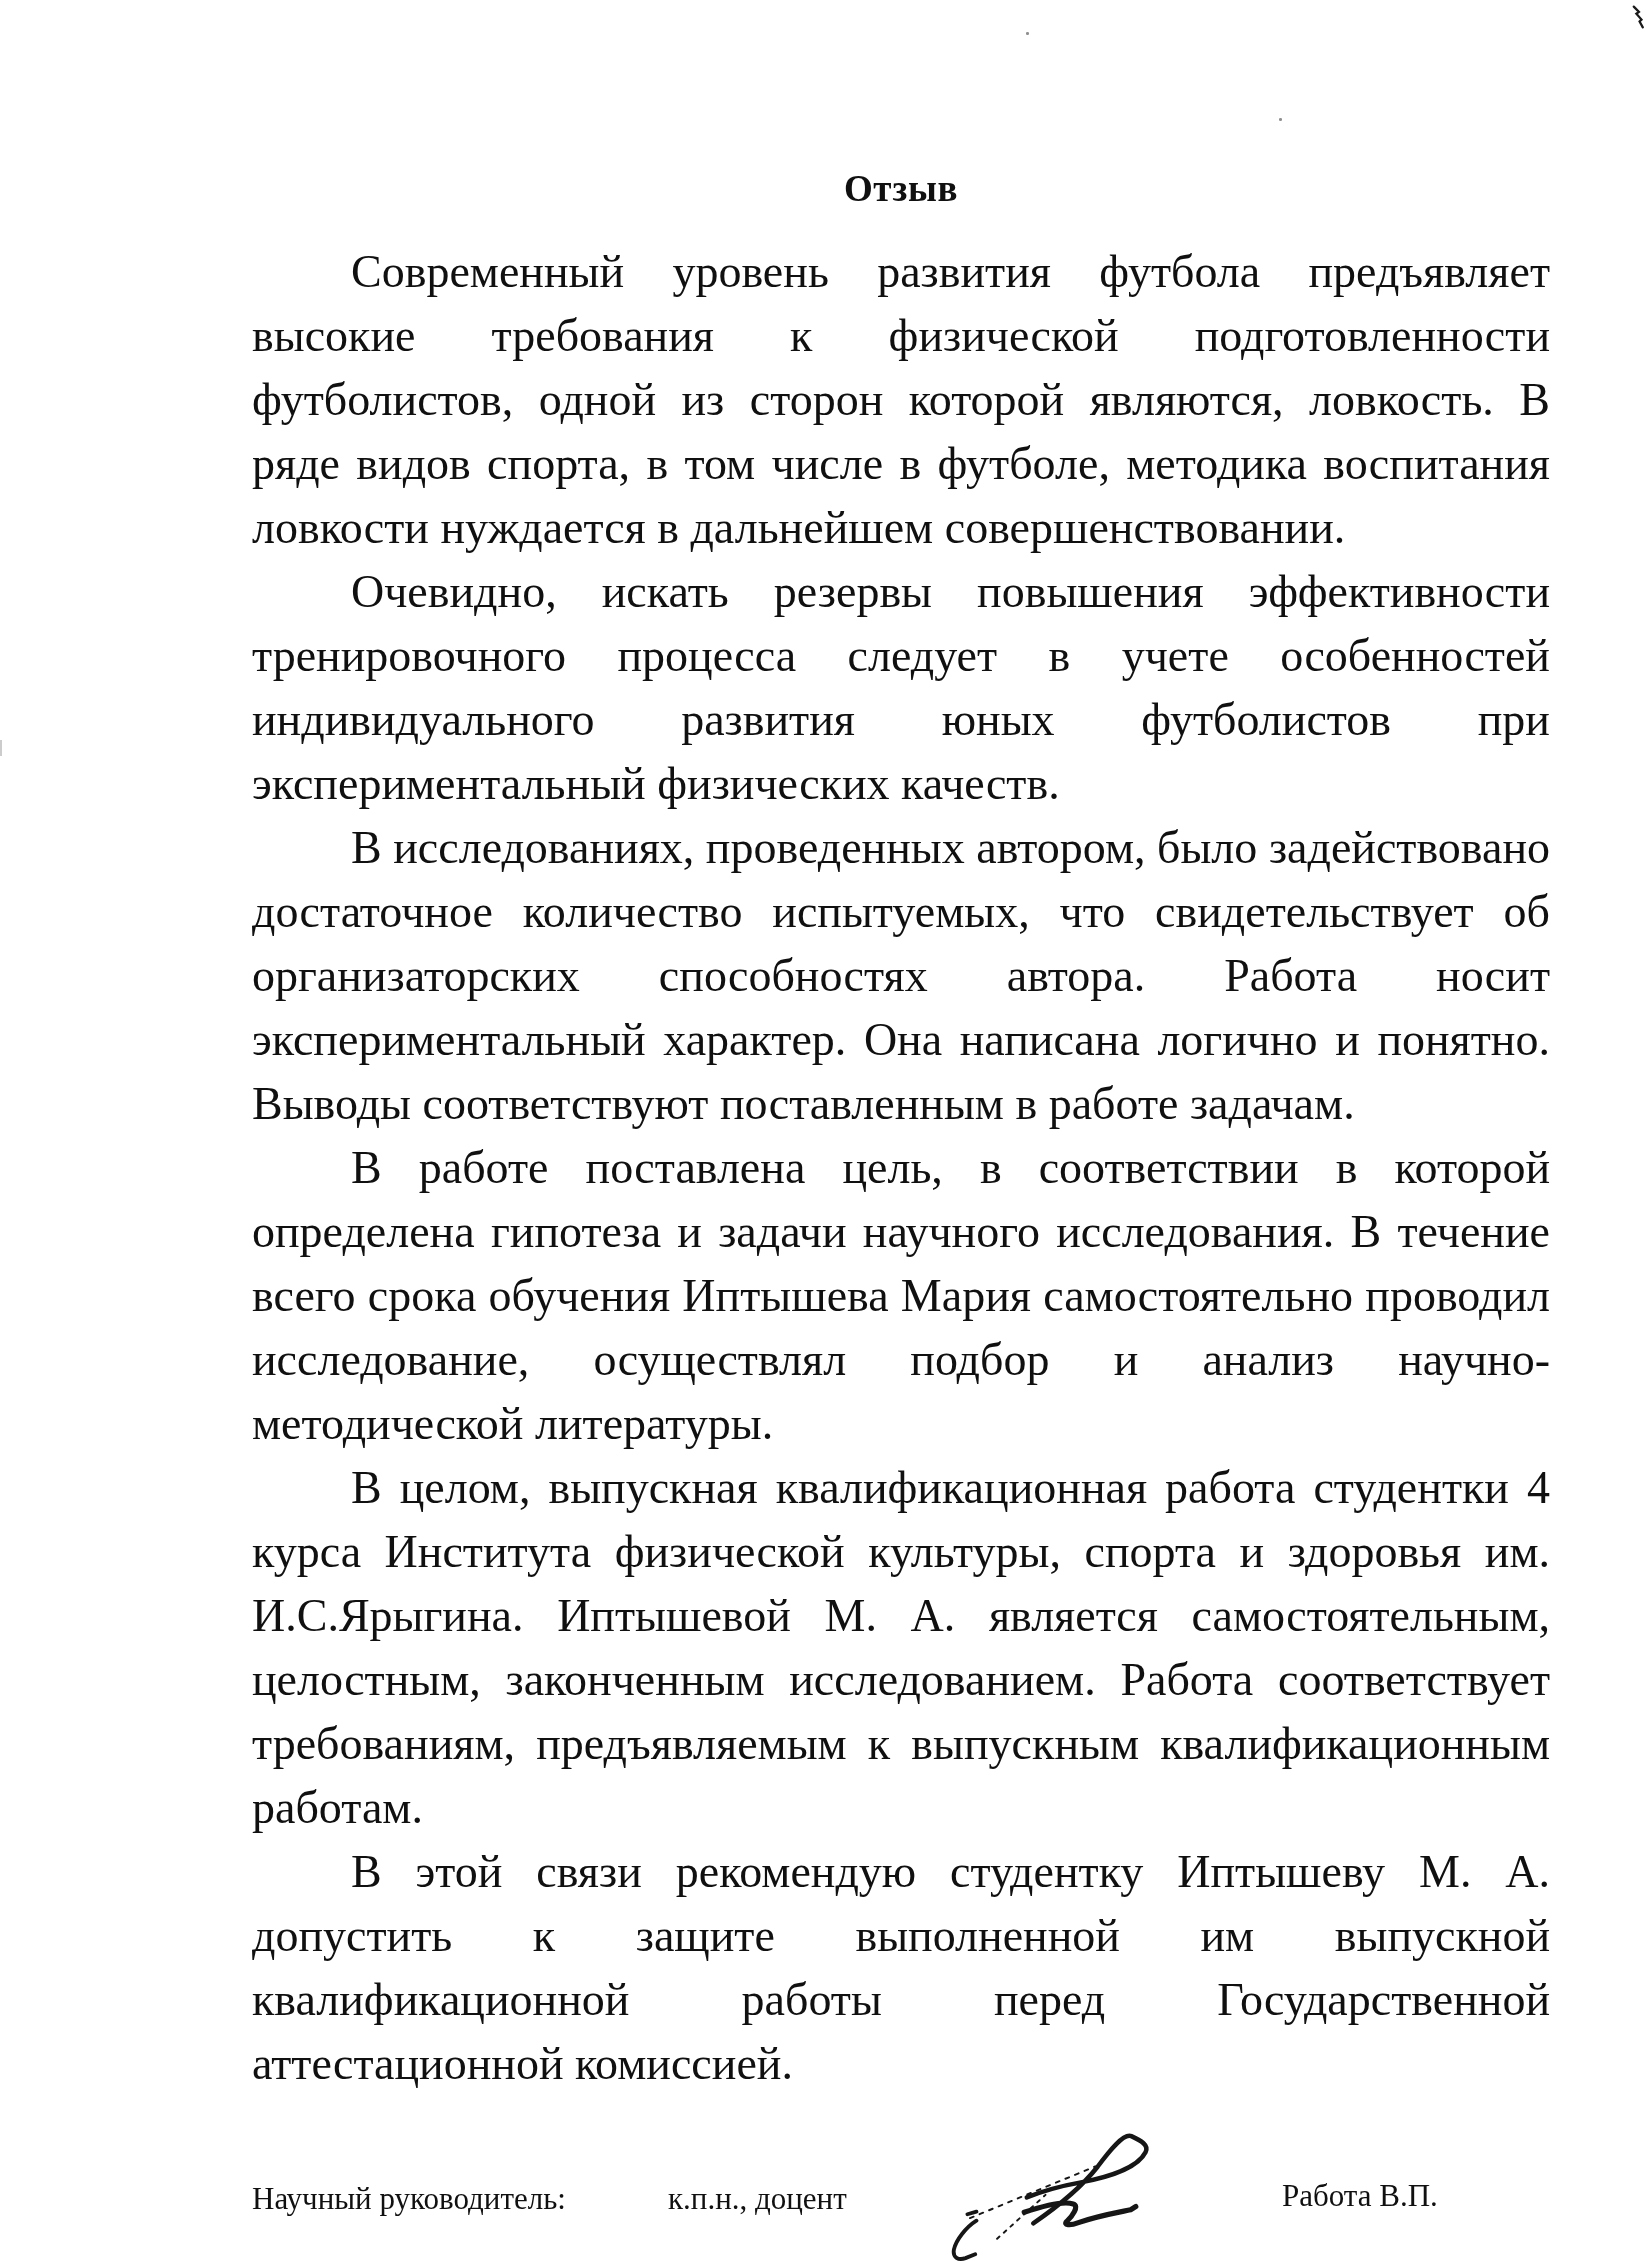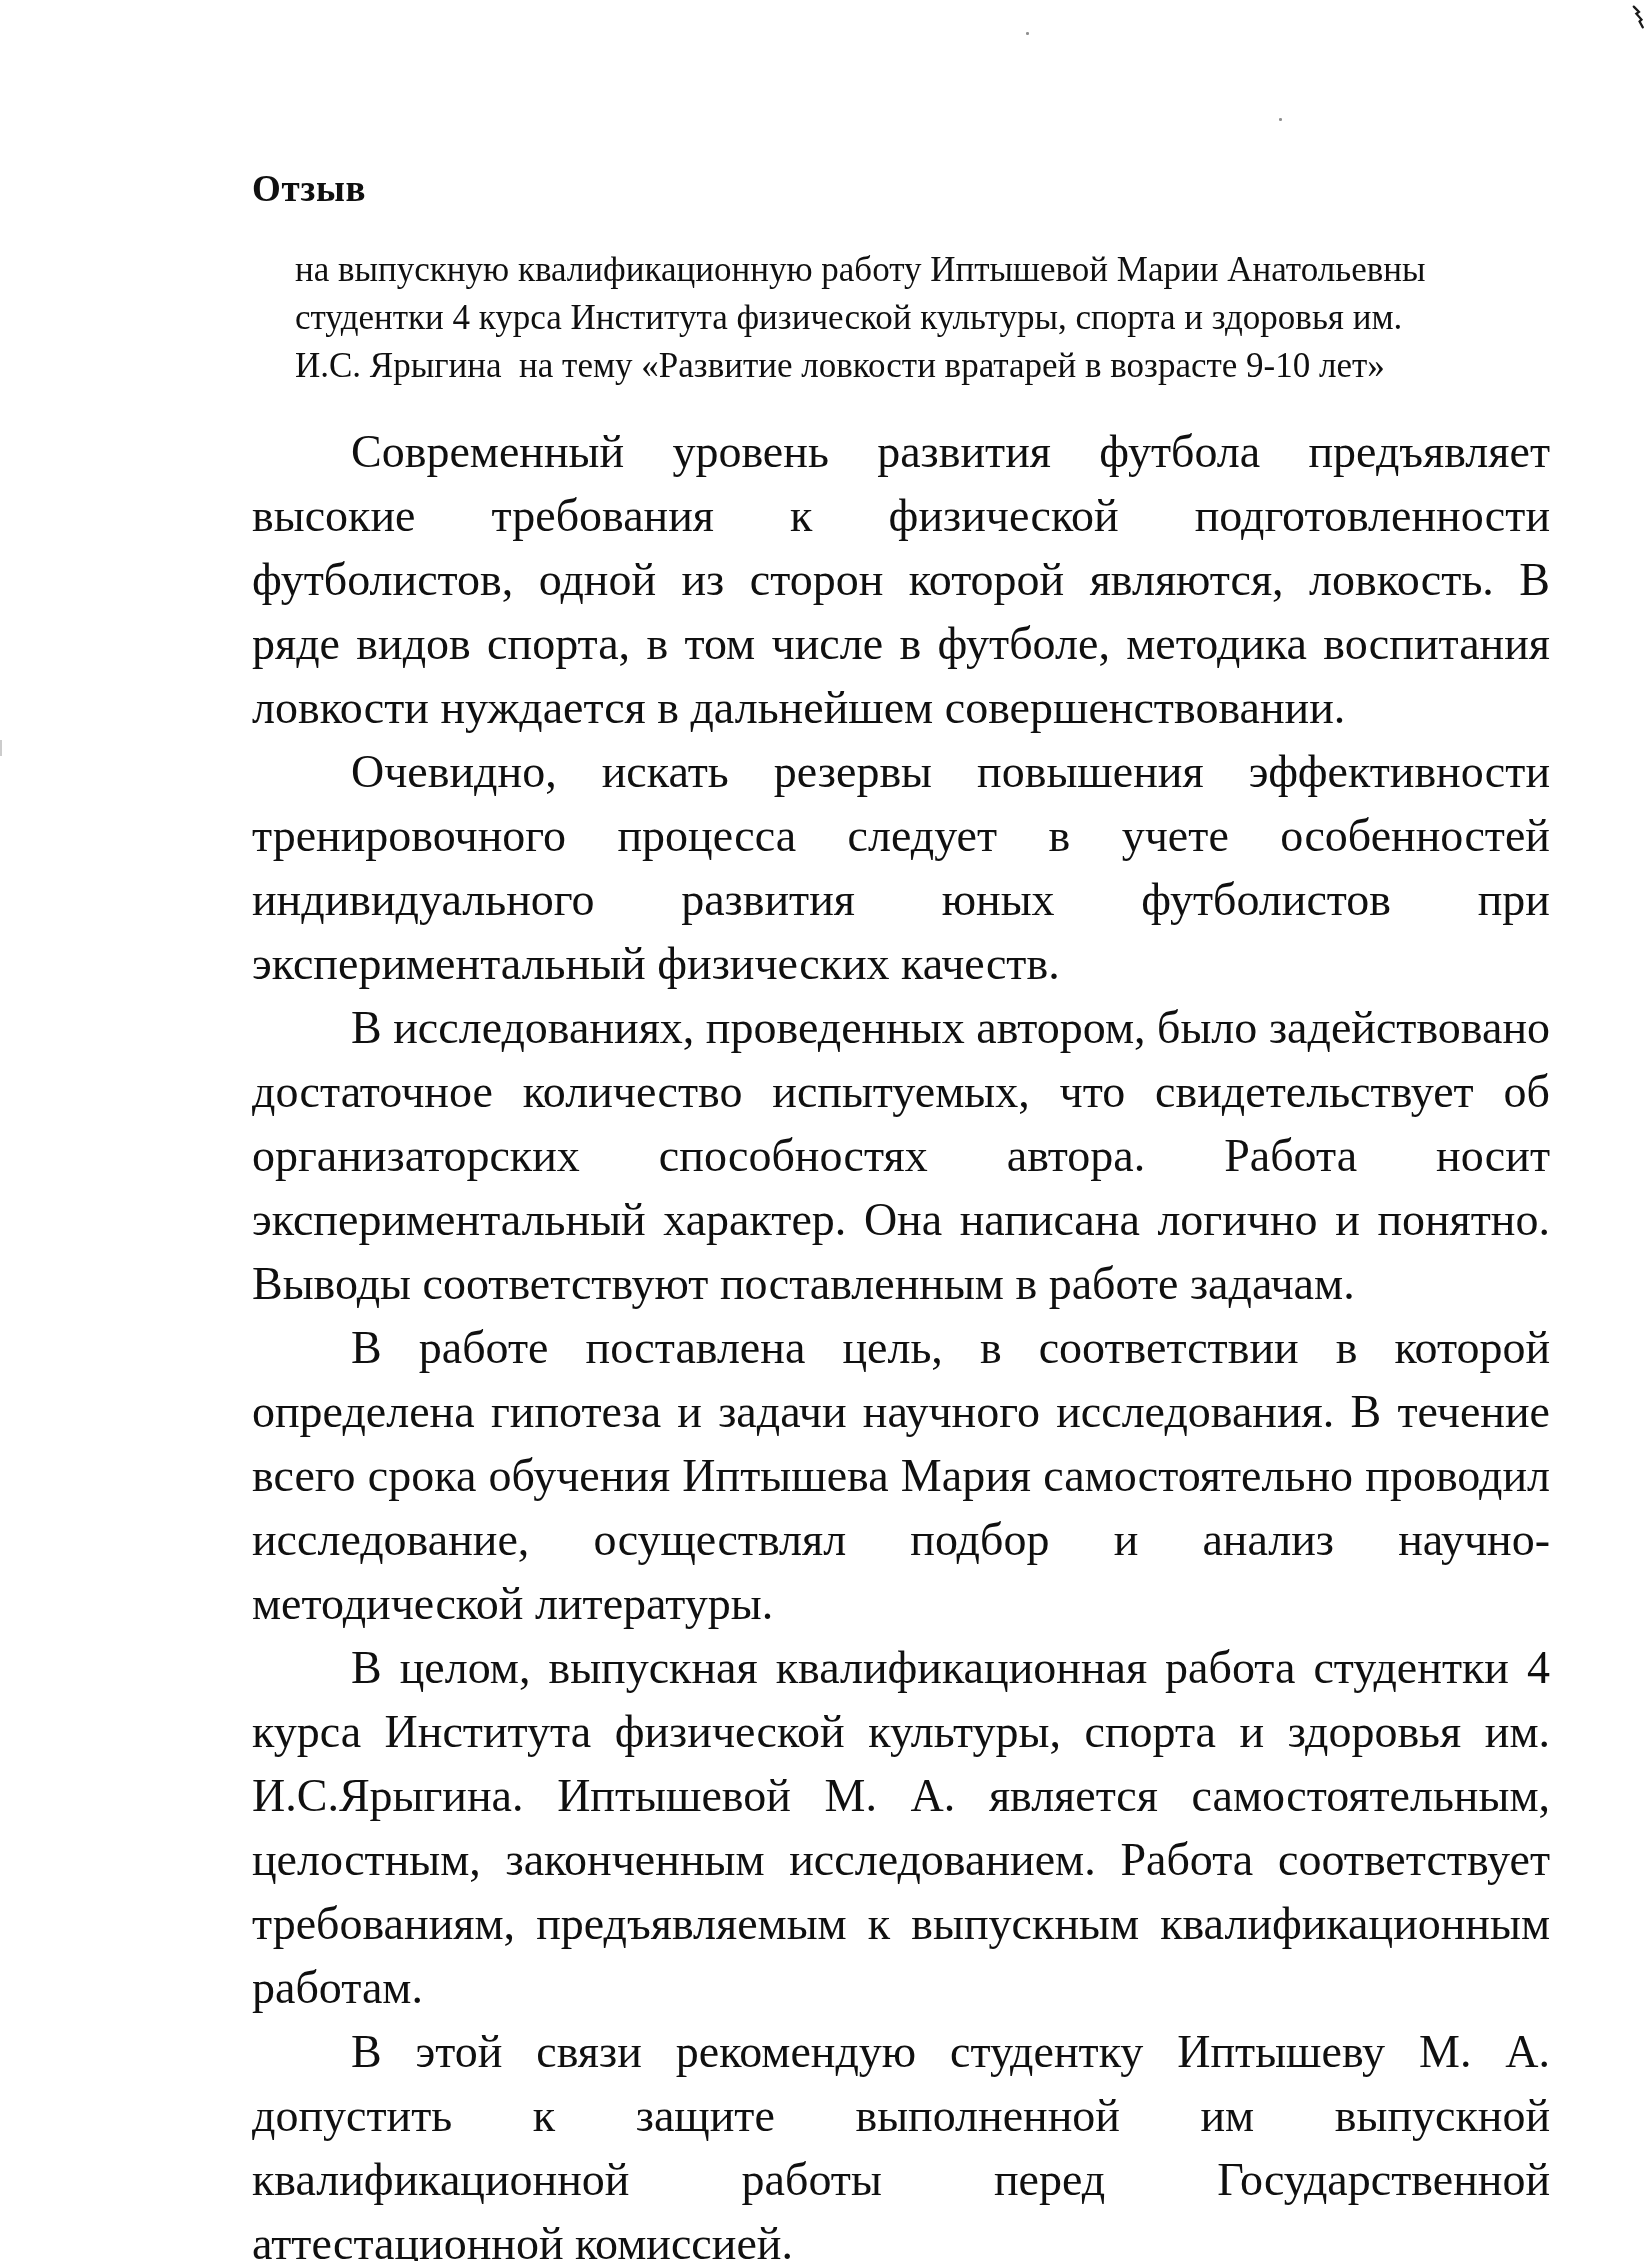--- a/index.html
+++ b/index.html
@@ -12,20 +12,21 @@
     margin: 0 auto;
     background: #ffffff;
     color: #101010;
     font-family: "Liberation Serif", "DejaVu Serif", serif;
     padding: 169px 97px 0 252px;
     overflow: hidden;
   }
 
   .doc-title {
     margin: 0;
+    text-align: center;
     font-size: 37px;
     font-weight: 700;
     letter-spacing: 0.6px;
     line-height: 1.1;
   }
 
   .header-block {
     margin-top: 36px;
     margin-left: 43px;
     font-size: 35px;
@@ -94,25 +95,20 @@
     opacity: 0.6;
   }
 </style>
 </head>
 <body>
 
 <div class="page">
 
   <h1 class="doc-title">Отзыв</h1>
 
-  <div class="header-block">
-    <div class="header-line">на выпускную квалификационную работу Иптышевой Марии Анатольевны</div>
-    <div class="header-line">студентки 4 курса Института физической культуры, спорта и здоровья им.</div>
-    <div class="header-line">И.С. Ярыгина  на тему «Развитие ловкости вратарей в возрасте 9-10 лет»</div>
-  </div>
 
   <div class="body-block">
     <p>Современный уровень развития футбола предъявляет высокие требования к физической подготовленности футболистов, одной из сторон которой являются, ловкость. В ряде видов спорта, в том числе в футболе, методика воспитания ловкости нуждается в дальнейшем совершенствовании.</p>
     <p>Очевидно, искать резервы повышения эффективности тренировочного процесса следует в учете особенностей индивидуального развития юных футболистов при экспериментальный физических качеств.</p>
     <p>В исследованиях, проведенных автором, было задействовано достаточное количество испытуемых, что свидетельствует об организаторских способностях автора. Работа носит экспериментальный характер. Она написана логично и понятно. Выводы соответствуют поставленным в работе задачам.</p>
     <p>В работе поставлена цель, в соответствии в которой определена гипотеза и задачи научного исследования. В течение всего срока обучения Иптышева Мария самостоятельно проводил исследование, осуществлял подбор и анализ научно-методической литературы.</p>
     <p>В целом, выпускная квалификационная работа студентки  4 курса Института физической культуры, спорта и здоровья им. И.С.Ярыгина. Иптышевой М. А. является самостоятельным, целостным, законченным исследованием. Работа соответствует требованиям, предъявляемым к выпускным квалификационным работам.</p>
     <p>В этой связи рекомендую студентку Иптышеву М. А. допустить к защите выполненной им выпускной квалификационной работы перед Государственной аттестационной комиссией.</p>
   </div>
 

